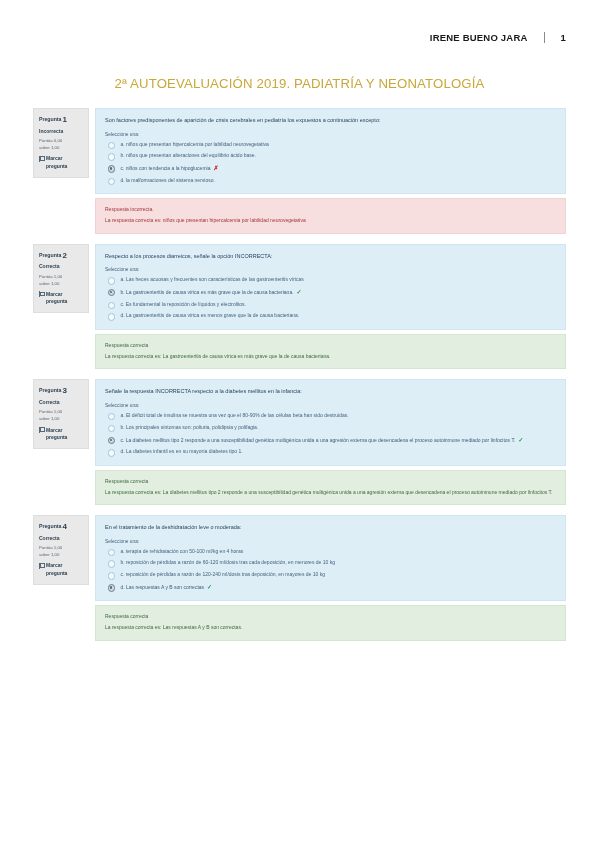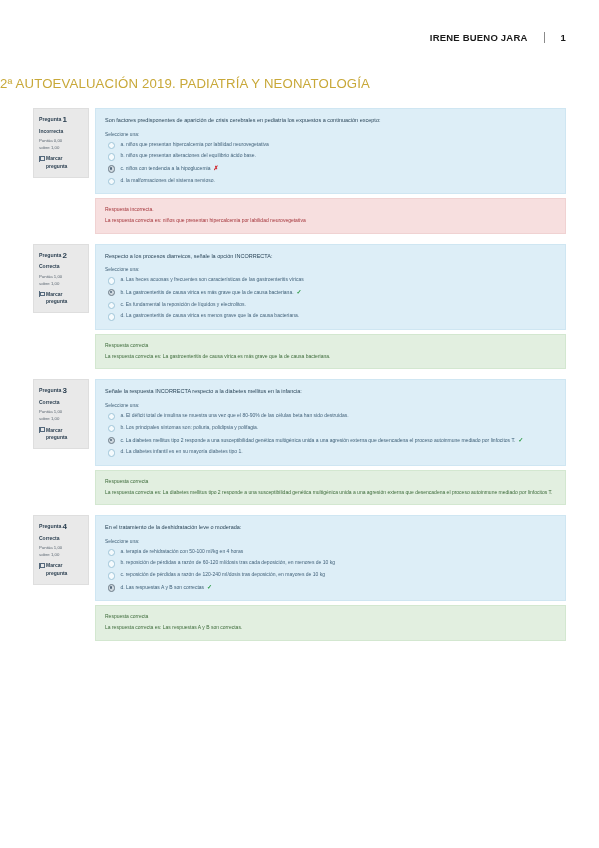--- a/index.html
+++ b/index.html
@@ -44,20 +44,21 @@
     background: #8a8a8a;
     margin: 0 2px;
   }
 
   
   .doc-title {
     position: absolute;
     top: 76px;
     left: 0;
     width: 599px;
+    text-align: center;
     font-size: 13.2px;
     color: #c8a838;
     letter-spacing: 0.15px;
     font-weight: normal;
   }
 
   
   .quiz {
     position: absolute;
     top: 108px;

